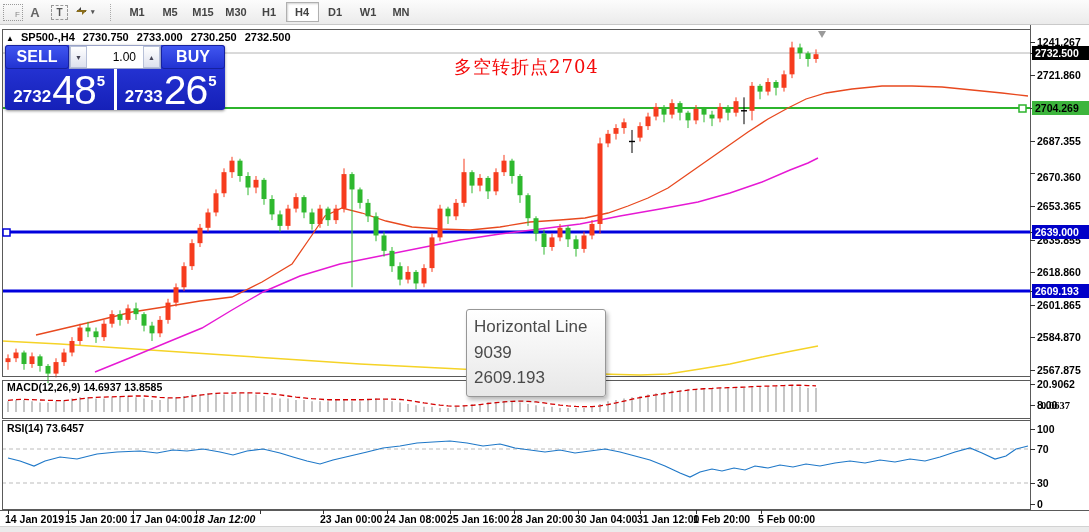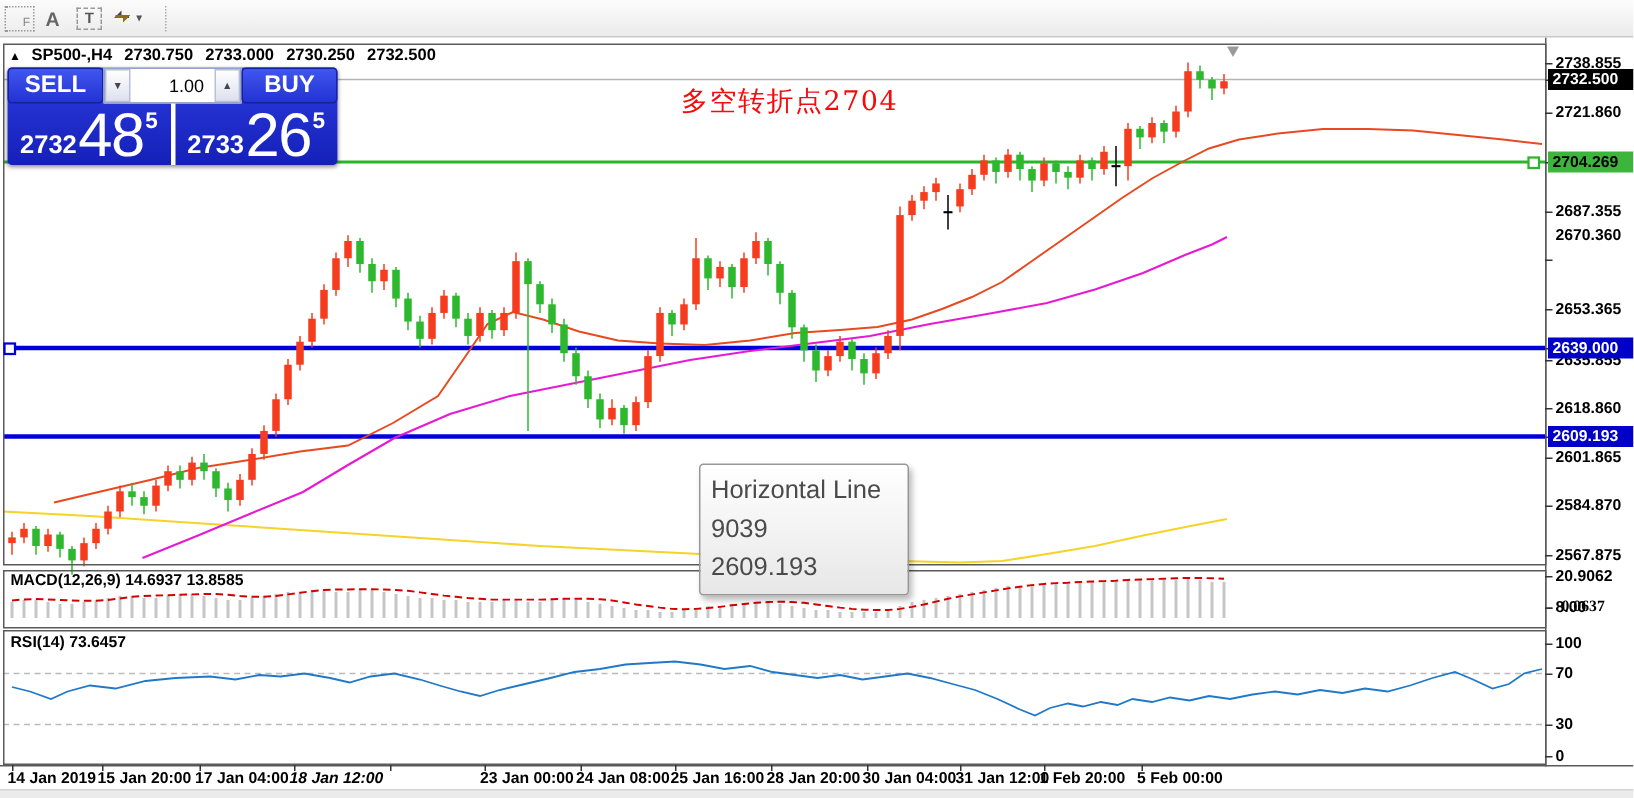--- a/index.html
+++ b/index.html
@@ -70,20 +70,21 @@
     <button class="tbtn">
       <span>
         <svg width="13" height="12" viewBox="0 0 13 12">
             <polygon points="1,7 6,2 6,5 11,5 11,7" fill="#444"></polygon>
             <polygon points="12,5 7,10 7,7 2,7 2,5" fill="#8a6d1a"></polygon>
           </svg>
       </span>
       <span class="caret">▾</span>
     </button>
     <div class="sep"></div>
+    <div id="tfs"><button class="tf">M1</button><button class="tf">M5</button><button class="tf">M15</button><button class="tf">M30</button><button class="tf">H1</button><button class="tf active">H4</button><button class="tf">D1</button><button class="tf">W1</button><button class="tf">MN</button></div>
   </div>
 
   <svg id="cv" width="1089" height="532">
       <g>
         <line x1="2" y1="53" x2="1030" y2="53" stroke="#b4b4b4" stroke-width="1"></line>
         <line x1="2" y1="108" x2="1030" y2="108" stroke="#2cb42c" stroke-width="2"></line>
         <line x1="2" y1="232" x2="1030" y2="232" stroke="#0000dd" stroke-width="3"></line>
         <line x1="2" y1="291" x2="1030" y2="291" stroke="#0000dd" stroke-width="3"></line>
       </g>
       <g>
@@ -491,24 +492,24 @@
 
   <div id="tip">
     <div>Horizontal Line 9039</div>
     <div>2609.193</div>
   </div>
 
   <div class="indlabel" style="top:381px">MACD(12,26,9) 14.6937 13.8585</div>
   <div class="indlabel" style="top:422px">RSI(14) 73.6457</div>
 
   <div id="paxis">
-      <div class="ptick" style="top: 17px;">2738.855</div>
+      <div class="ptick" style="top: 17px;">1241.267</div>
       <div class="ptick" style="top: 50px;">2721.860</div>
       <div class="ptick" style="top: 116px;">2687.355</div>
-      <div class="ptick" style="top: 132px;">2670.360</div>
+      <div class="ptick" style="top: 152px;">2670.360</div>
       <div class="ptick" style="top: 181px;">2653.365</div>
       <div class="ptick" style="top: 215px;">2635.855</div>
       <div class="ptick" style="top: 247px;">2618.860</div>
       <div class="ptick" style="top: 280px;">2601.865</div>
       <div class="ptick" style="top: 312px;">2584.870</div>
       <div class="ptick" style="top: 345px;">2567.875</div>
       <div class="ptick" style="top: 359px;">20.9062</div>
       <div class="ptick" style="top: 380px;">8.00</div>
       <div class="ptick" style="top: 380px; left: 10px; font-family: Liberation Serif, serif;">0.0637</div>
       <div class="ptick" style="top: 404px;">100</div>

